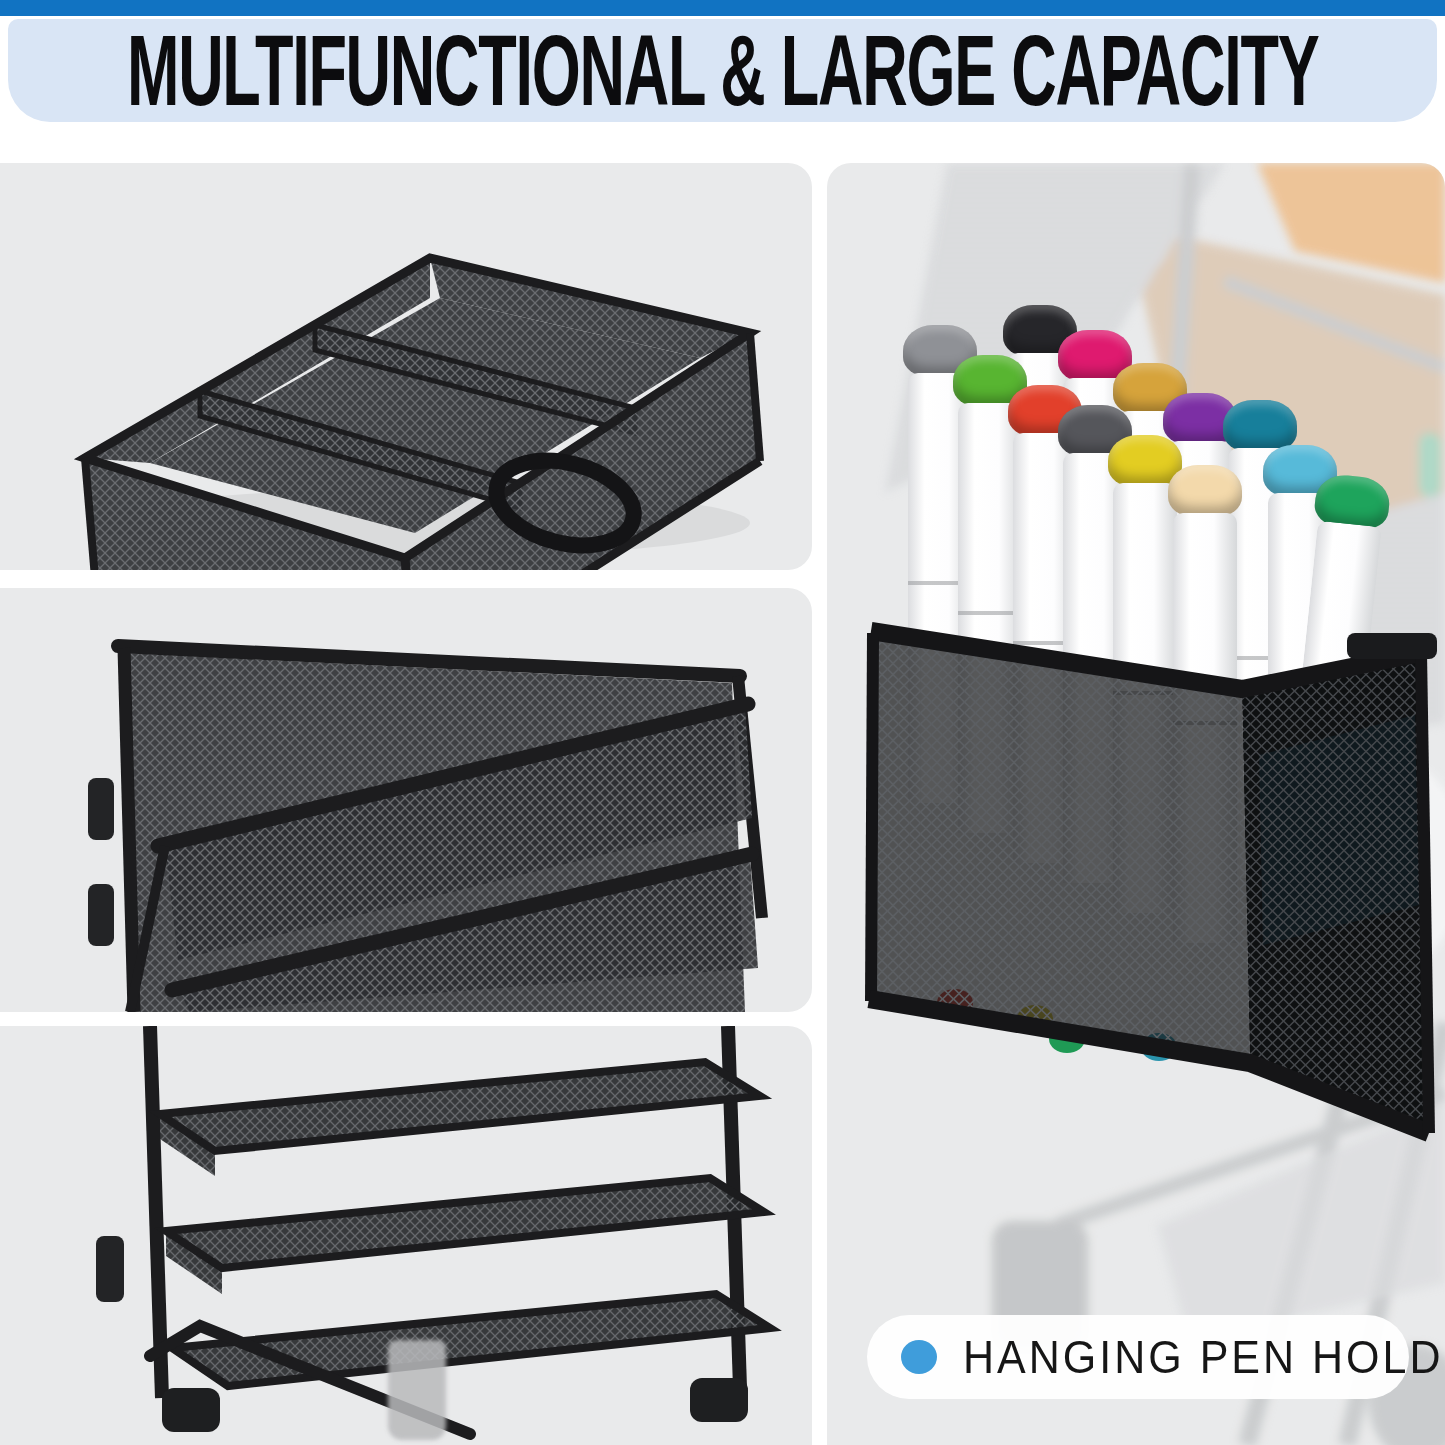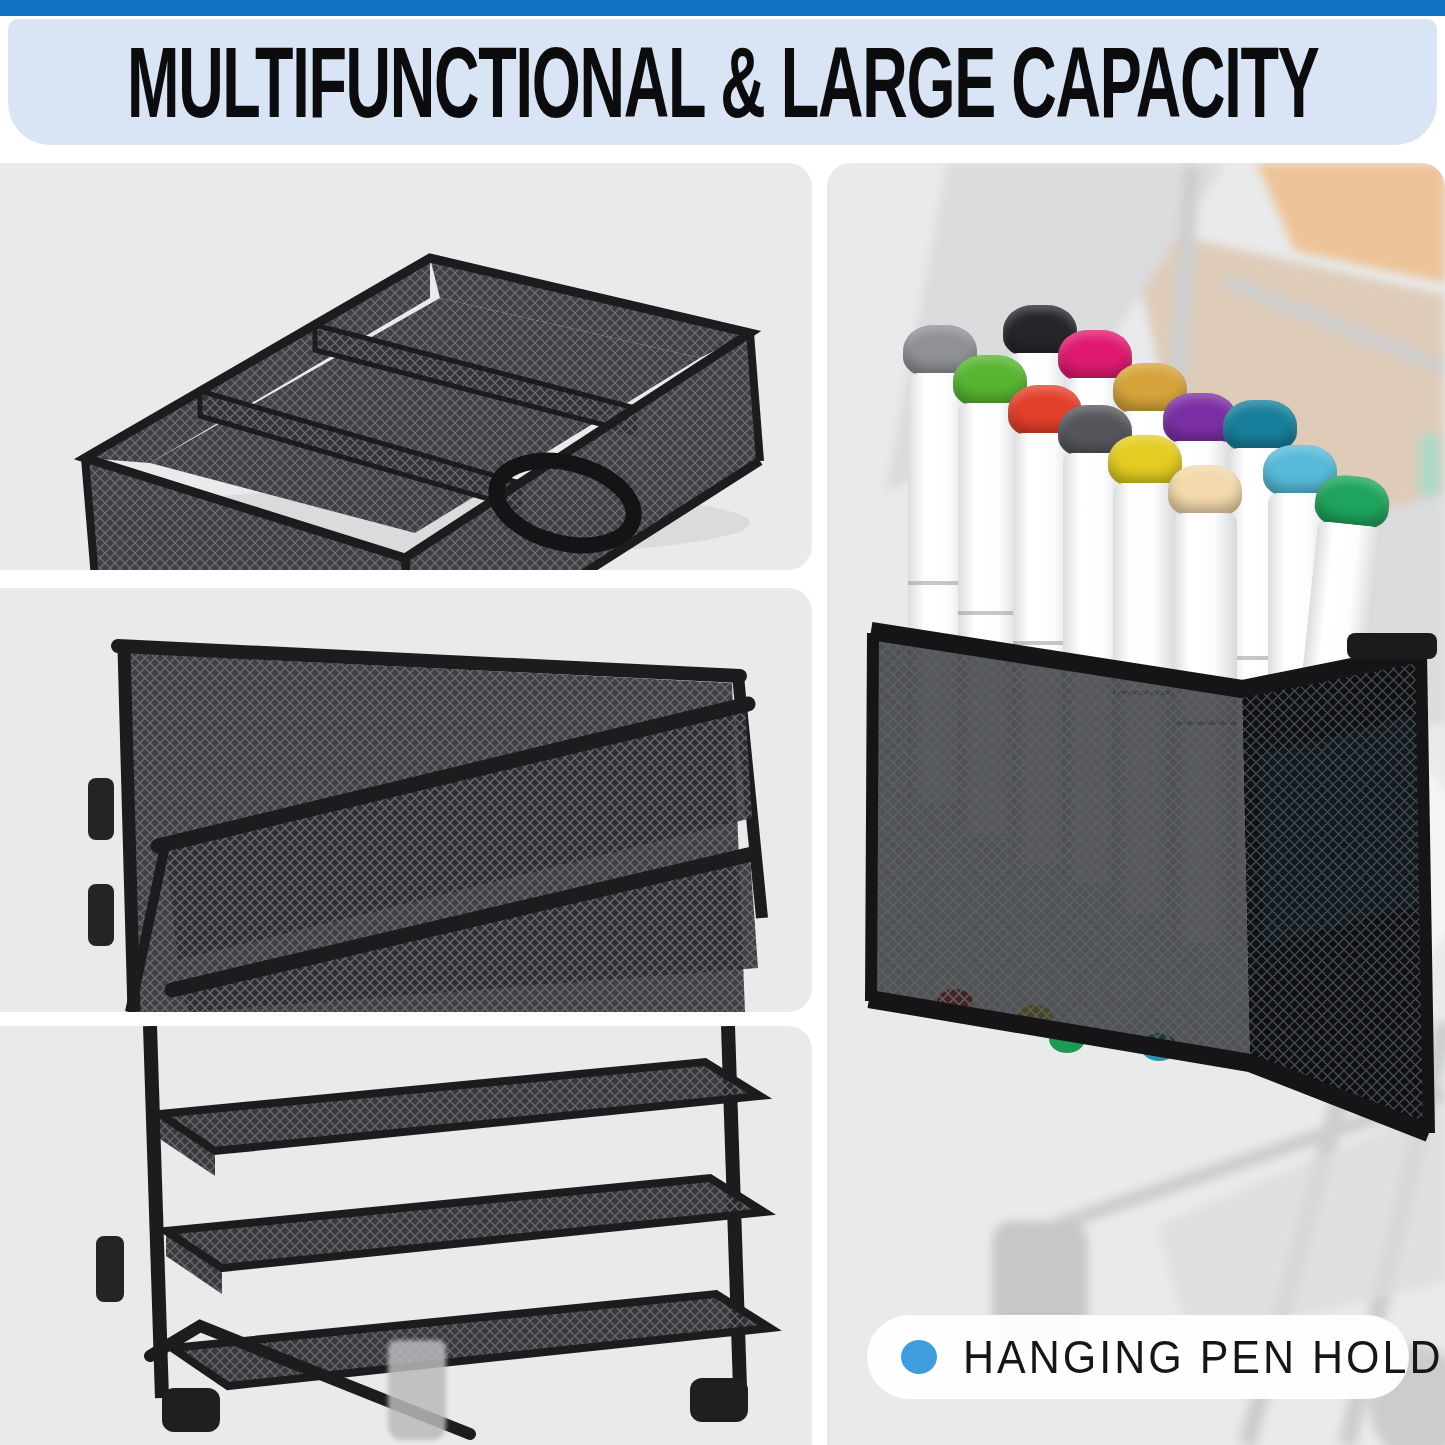--- a/index.html
+++ b/index.html
@@ -4,21 +4,21 @@
 <style>
   html,body{margin:0;padding:0;}
   body{
     width:1445px;height:1445px;position:relative;overflow:hidden;
     background:#ffffff;
     font-family:"Liberation Sans","DejaVu Sans",sans-serif;
   }
   
   .top-bar{position:absolute;left:0;top:0;width:1445px;height:16px;background:var(--topbar,#1173c2);}
   .header-panel{
-    position:absolute;left:8px;top:19px;width:1429px;height:126px;
+    position:absolute;left:8px;top:19px;width:1429px;height:103px;
     background:var(--headerbg,#d9e5f5);
     border-radius:10px 10px 42px 42px;
     display:flex;align-items:center;justify-content:center;
   }
   .header-title{
     font-size:100px;font-weight:bold;color:#0c0c0e;white-space:nowrap;
     letter-spacing:-2px;
     transform:scaleX(0.63);transform-origin:center center;
   }
   

